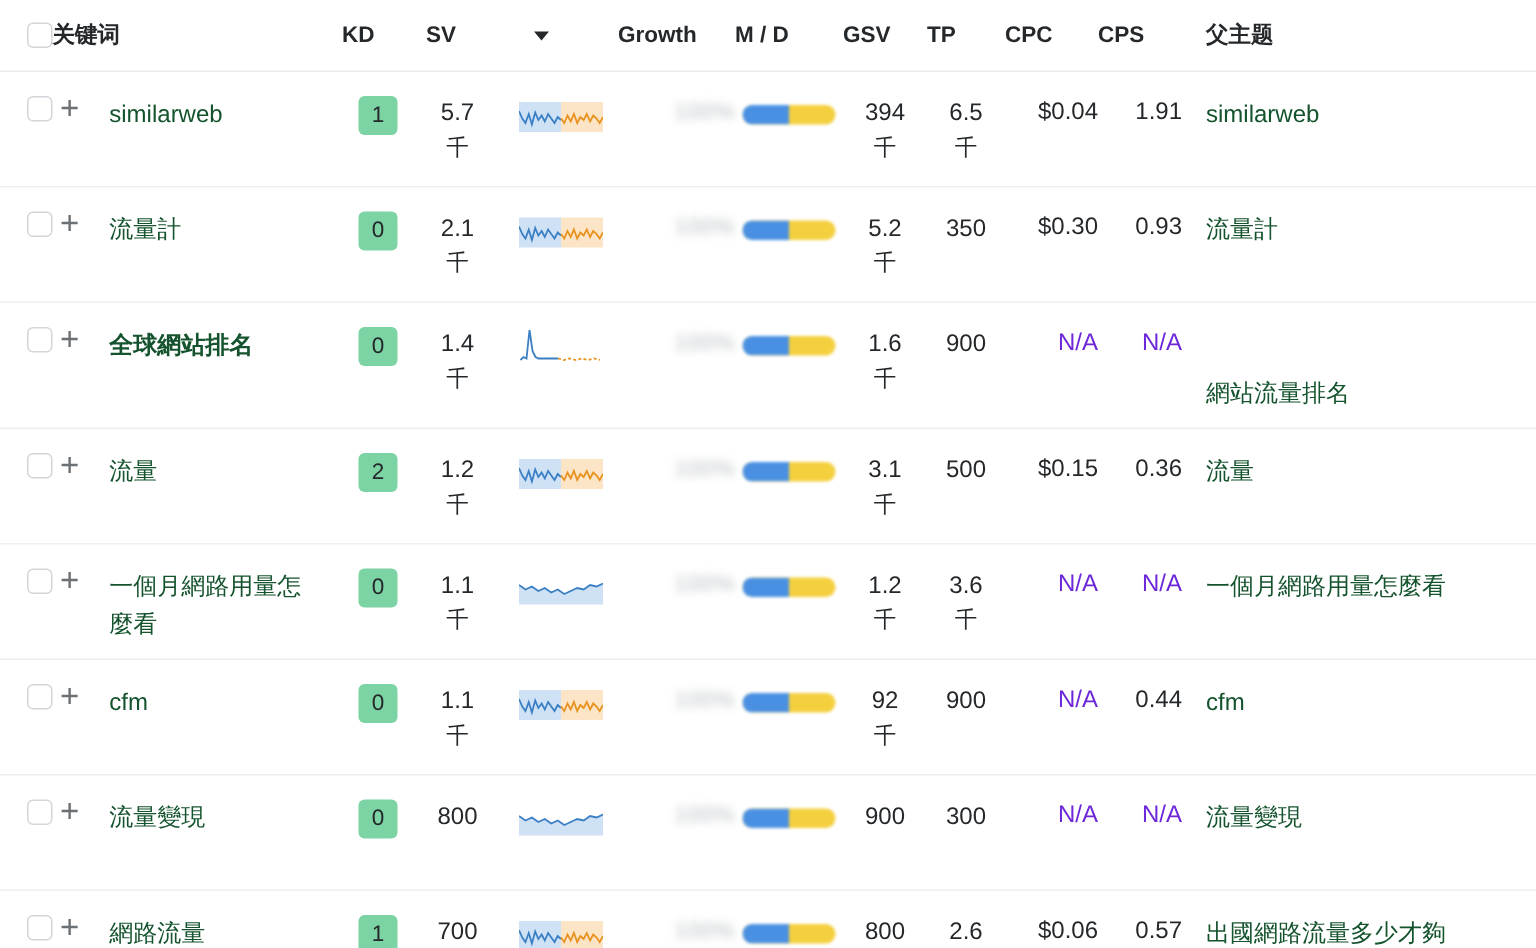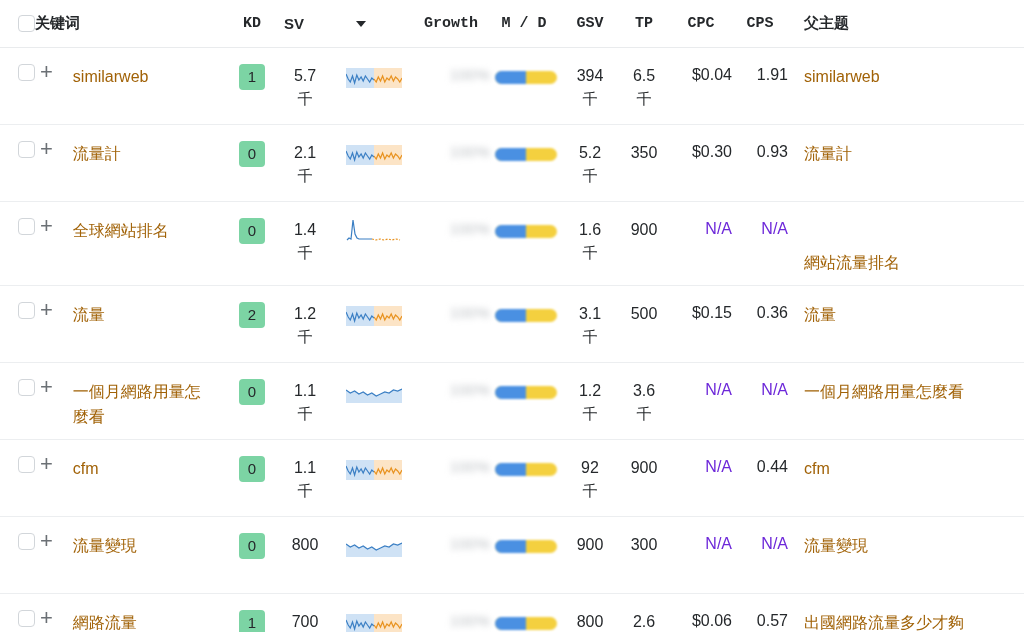--- a/index.html
+++ b/index.html
@@ -29,21 +29,21 @@
     color: #25282b;
     padding: 0;
     height: 47px;
     vertical-align: middle;
     border-bottom: 1px solid #e9ebed;
     background: #fff;
     white-space: nowrap;
   }
 
   .th-inner { display: flex; align-items: center; }
-  .th-inner.right { justify-content: center; font-family: Liberation Mono, monospace; }
+  .th-inner.right { justify-content: flex-start; }
   .th-inner.left { justify-content: flex-start; }
 
   
   col.c-check   { width: 40px; }
   col.c-kw      { width: 188px; }
   col.c-kd      { width: 48px; }
   col.c-sv      { width: 60px; }
   col.c-trend   { width: 76px; }
   col.c-growth  { width: 78px; }
   col.c-md      { width: 72px; }
@@ -96,21 +96,21 @@
     color: #6b7075;
     font-size: 22px;
     line-height: 16px;
     display: inline-block;
     cursor: pointer;
     font-weight: 300;
     user-select: none;
   }
 
   .kw-link {
-    color: #a16207;
+    color: #14532d;
     text-decoration: none;
     font-size: 16px;
     line-height: 25px;
     display: inline-block;
     cursor: pointer;
   }
 
   .kd-badge {
     display: inline-block;
     min-width: 26px;
@@ -376,21 +376,21 @@
       </div>
         </td>
       </tr>
       <tr>
     <td class="td-check">
       <div class="cell"><span class="cb"></span></div>
         </td>
     <td>
       <div class="cell" style="display:flex;align-items:flex-start;">
         <span class="plus">+</span>
-        <a class="kw-link pad-left-kw" style="margin-left:18px;max-width:140px;">全球網站排名</a>
+        <a class="kw-link pad-left-kw" style="margin-left:18px;max-width:140px;font-weight:bold;">全球網站排名</a>
       </div>
         </td>
     <td>
       <div class="cell ctr"><span class="kd-badge">0</span></div>
         </td>
     <td>
       <div class="cell num" style="padding-right:2px;">
             <span class="stack">1.4<span class="unit">千</span></span>
           </div>
         </td>

